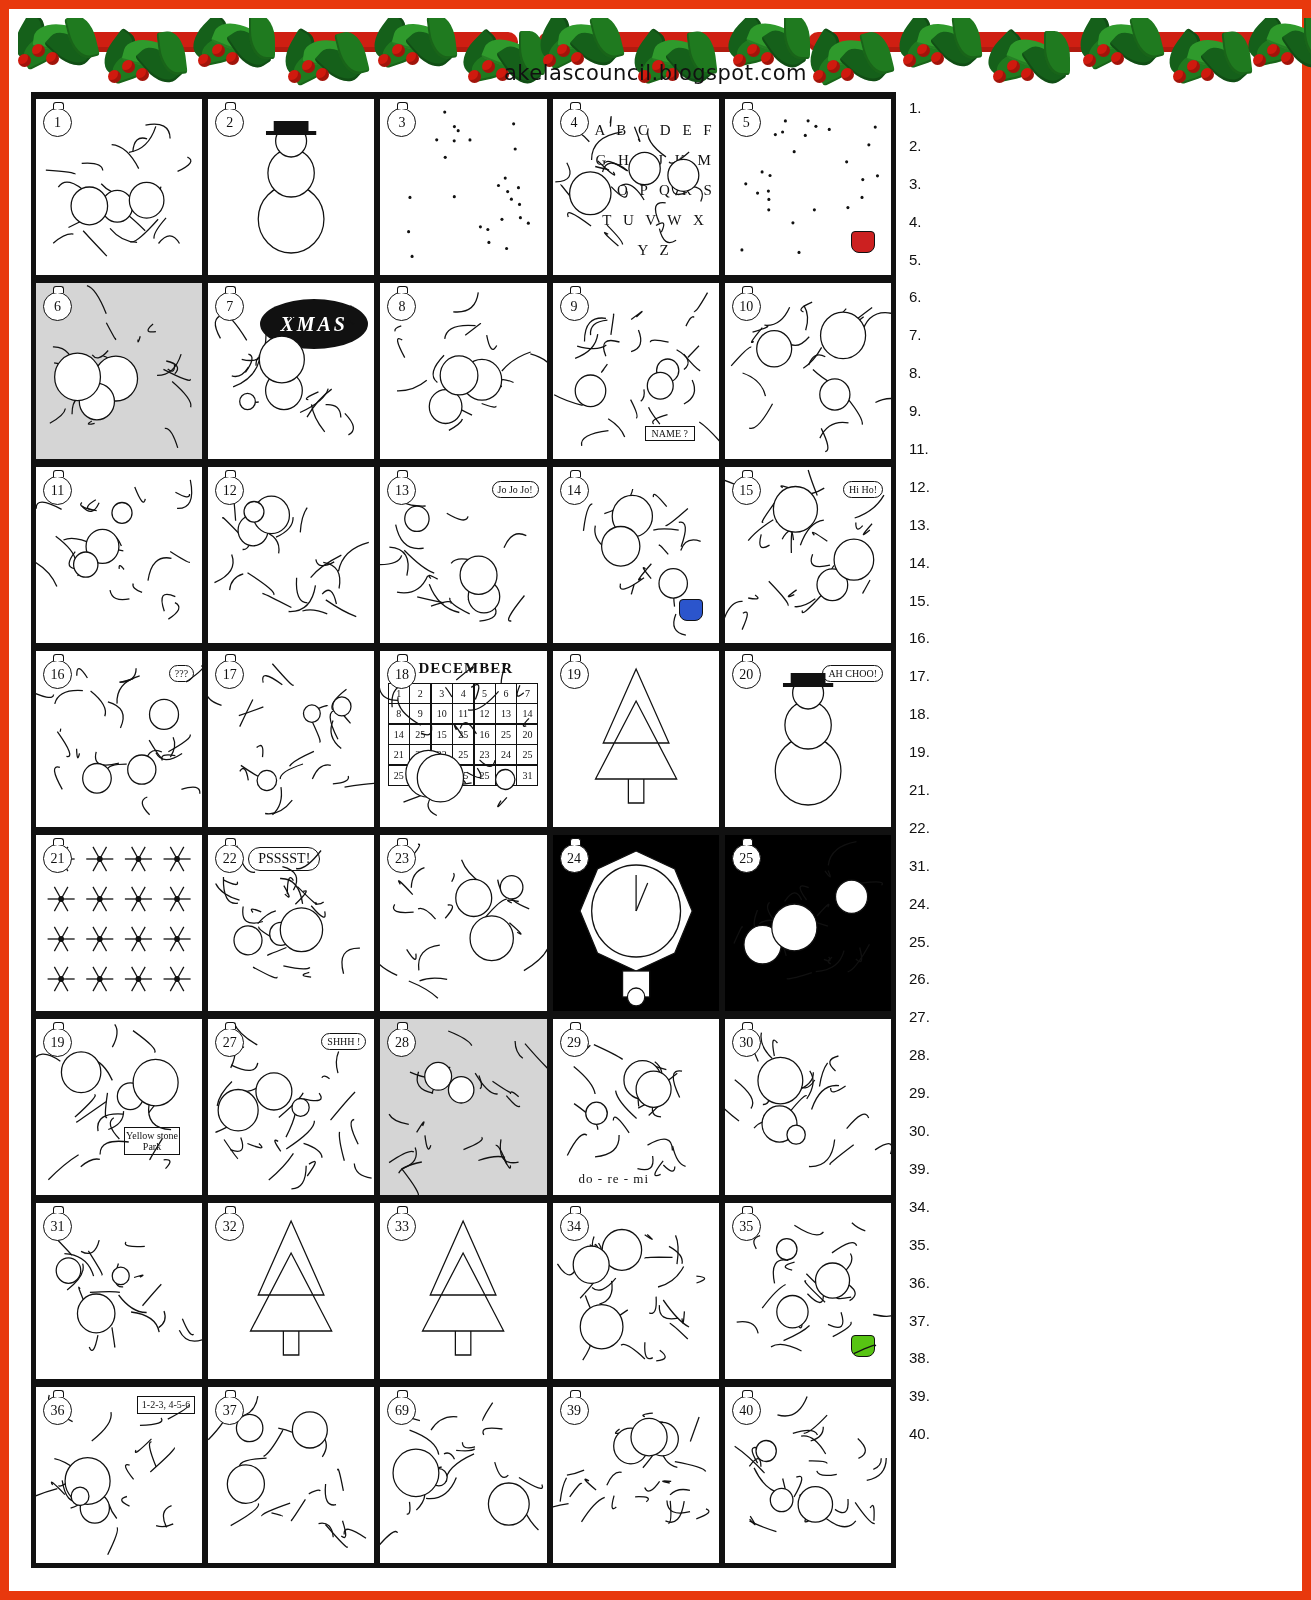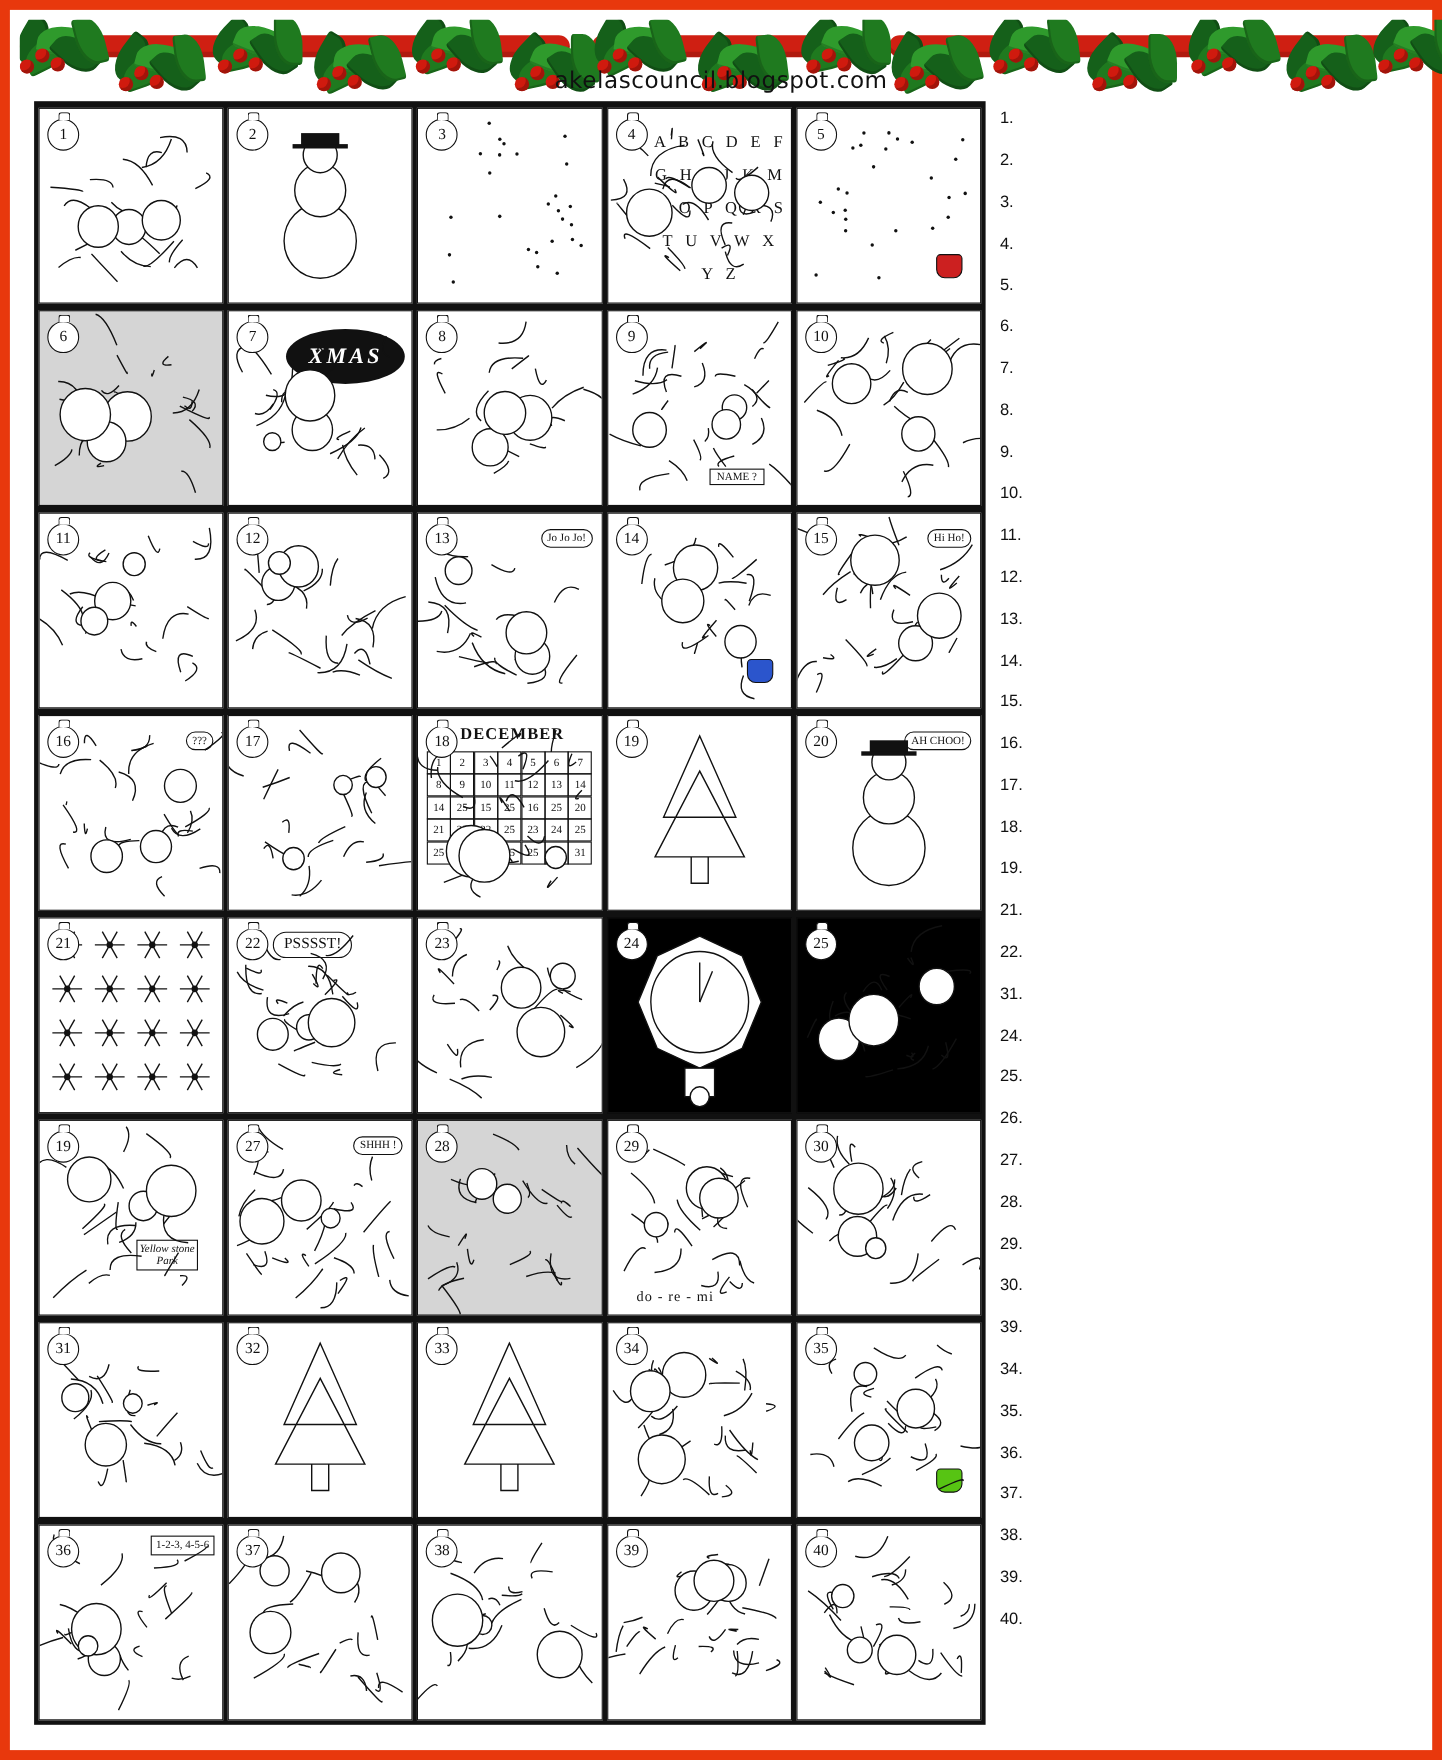--- a/index.html
+++ b/index.html
@@ -215,21 +215,20 @@
     left: 88px; top: 108px;
     width: 54px;
     background: #fff;
     border: 1.4px solid #111;
     font-family: "Liberation Serif", serif;
     font-size: 10px;
     line-height: 11px;
     text-align: center;
     color: #111;
     padding: 2px 0;
-    font-style: italic;
   }
   .dorimi {
     position: absolute;
     left: 26px; bottom: 8px;
     font-family: "Liberation Serif", serif;
     font-size: 13px;
     color: #111;
     letter-spacing: 1px;
   }
   .boxnum {
@@ -1592,21 +1591,21 @@
               <path class="tinyline" d="M37.6 123.1 Q53.6 108.0 40.3 94.3"></path>
               <path class="tinyline" d="M30.6 43.2 Q58.4 53.1 60.8 67.7"></path>
               <path class="tinyline" d="M132.8 88.1 Q124.9 96.3 118.7 75.1"></path>
               <path class="tinyline" d="M107.4 47.9 Q102.4 38.5 126.7 42.0"></path>
               <path class="tinyline" d="M143.8 90.5 Q172.1 107.7 167.5 97.6"></path>
               <circle class="fillw" cx="133.3" cy="117.1" r="21.1"></circle>
               <circle class="fillw" cx="60.9" cy="90.3" r="8.6"></circle>
               <circle class="fillw" cx="37.2" cy="85.9" r="23.7"></circle>
             </svg>
           </div>
-          <div class="num">38</div>
+          <div class="num">69</div>
         </div>
         <div class="cell">
           <div class="art">
             <svg viewBox="0 0 172 176" preserveAspectRatio="none">
               <path class="tinyline" d="M37.2 93.9 Q26.2 88.0 44.6 103.1"></path>
               <path class="tinyline" d="M141.8 124.7 Q118.5 130.5 117.9 113.4"></path>
               <path class="tinyline" d="M55.7 98.2 Q62.7 83.3 71.0 85.4"></path>
               <path class="tinyline" d="M110.3 56.6 Q114.0 77.5 128.7 80.3"></path>
               <path class="tinyline" d="M68.9 41.9 Q57.9 50.1 75.5 43.6"></path>
               <path class="tinyline" d="M120.8 96.0 Q105.6 93.0 122.3 94.4"></path>
@@ -1676,21 +1675,20 @@
   <div id="answers">
       <div class="ans">1.</div>
       <div class="ans">2.</div>
       <div class="ans">3.</div>
       <div class="ans">4.</div>
       <div class="ans">5.</div>
       <div class="ans">6.</div>
       <div class="ans">7.</div>
       <div class="ans">8.</div>
       <div class="ans">9.</div>
-      <div class="ans">10.</div>
       <div class="ans">11.</div>
       <div class="ans">12.</div>
       <div class="ans">13.</div>
       <div class="ans">14.</div>
       <div class="ans">15.</div>
       <div class="ans">16.</div>
       <div class="ans">17.</div>
       <div class="ans">18.</div>
       <div class="ans">19.</div>
       <div class="ans">21.</div>

